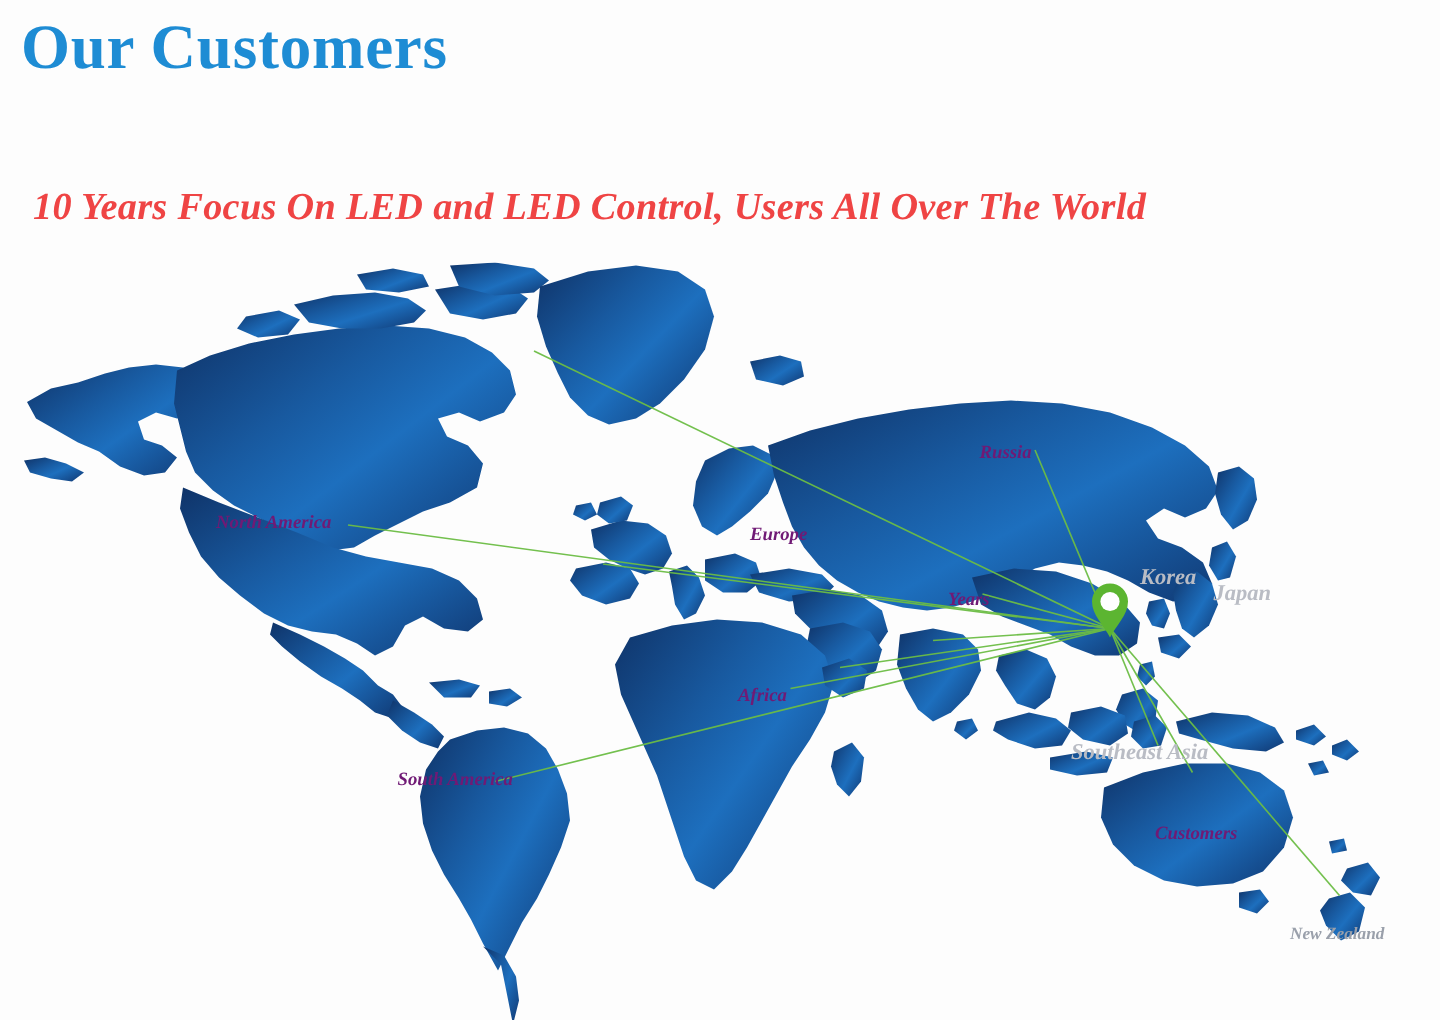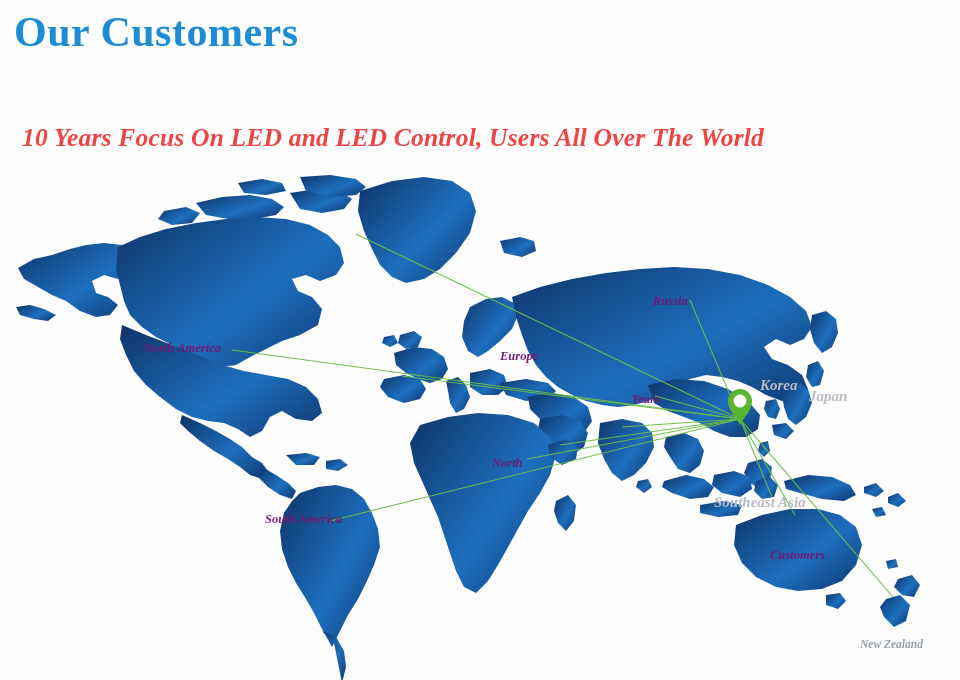--- a/index.html
+++ b/index.html
@@ -182,25 +182,25 @@
       <g transform="translate(740,232)">
         <path d="M0,18 C-4,10 -12,3 -12,-6 A12,12 0 1,1 12,-6 C12,3 4,10 0,18 Z" fill="#5cb531"></path>
         <circle cx="0" cy="-6" r="6.4" fill="#ffffff"></circle>
       </g>
     </svg>
 
     <div>
         <div class="map-label lbl-white" style="left: 144px; top: 166px; text-align: right;">North America</div>
         <div class="map-label lbl-white" style="left: 265px; top: 337px;">South America</div>
         <div class="map-label lbl-white" style="left: 500px; top: 174px;">Europe</div>
-        <div class="map-label lbl-white" style="left: 492px; top: 281px;">North</div>
+        <div class="map-label lbl-white" style="left: 492px; top: 281px;">Africa</div>
         <div class="map-label lbl-white" style="left: 653px; top: 119px;">Russia</div>
         <div class="map-label lbl-white" style="left: 632px; top: 217px;">Years</div>
         <div class="map-label lbl-grey" style="left: 760px; top: 202px;">Korea</div>
         <div class="map-label lbl-grey" style="left: 790px; top: 213px; margin-left: 19px;">Japan</div>
         <div class="map-label lbl-grey" style="left: 714px; top: 319px;">Southeast Asia</div>
         <div class="map-label lbl-white" style="left: 770px; top: 373px;">Customers</div>
-        <div class="map-label lbl-grey2" style="left: 860px; top: 442px; margin-top: 21px;">New Zealand</div>
+        <div class="map-label lbl-grey2" style="left: 860px; top: 442px;">New Zealand</div>
       </div>
   </div>
 
 
 </div>
 
 </body></html>

